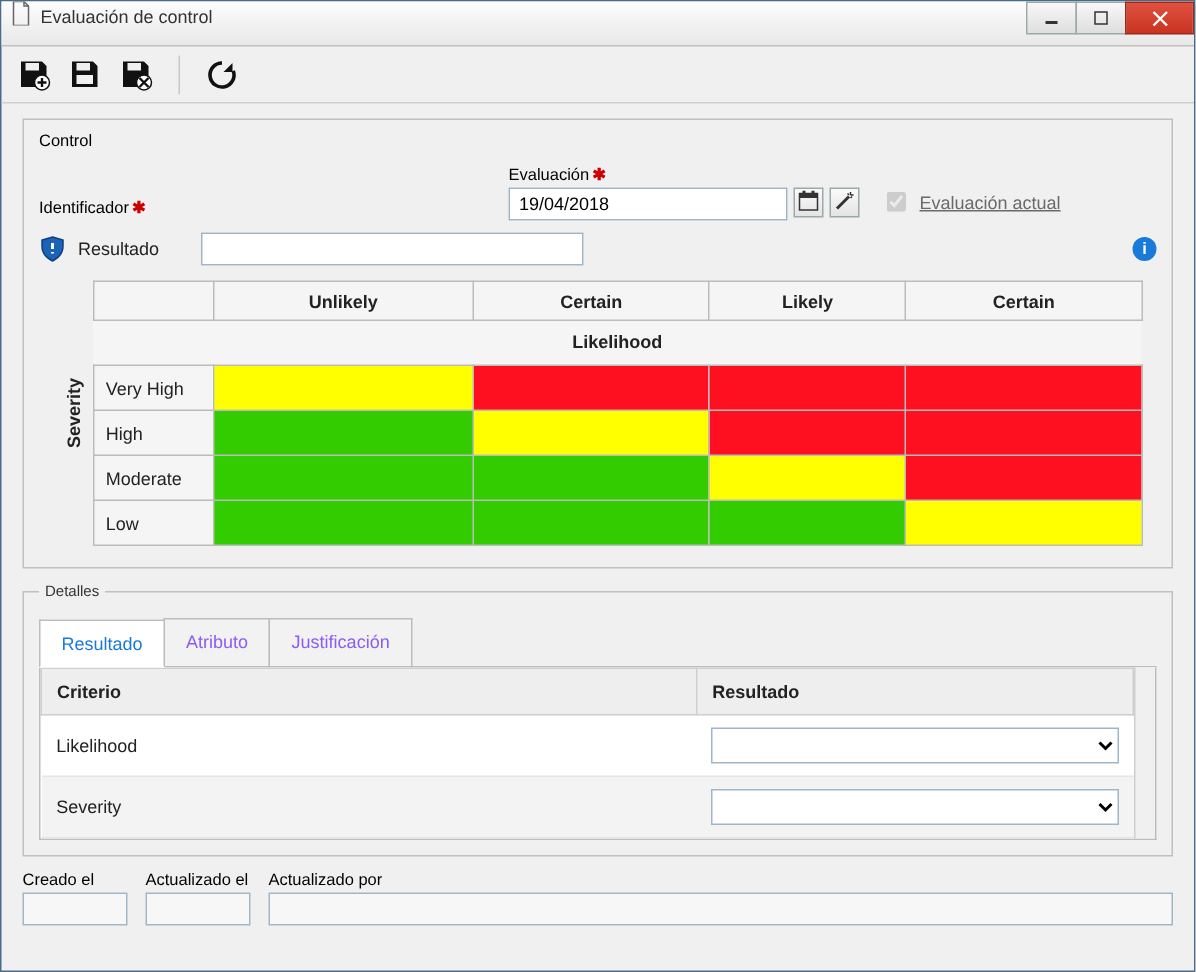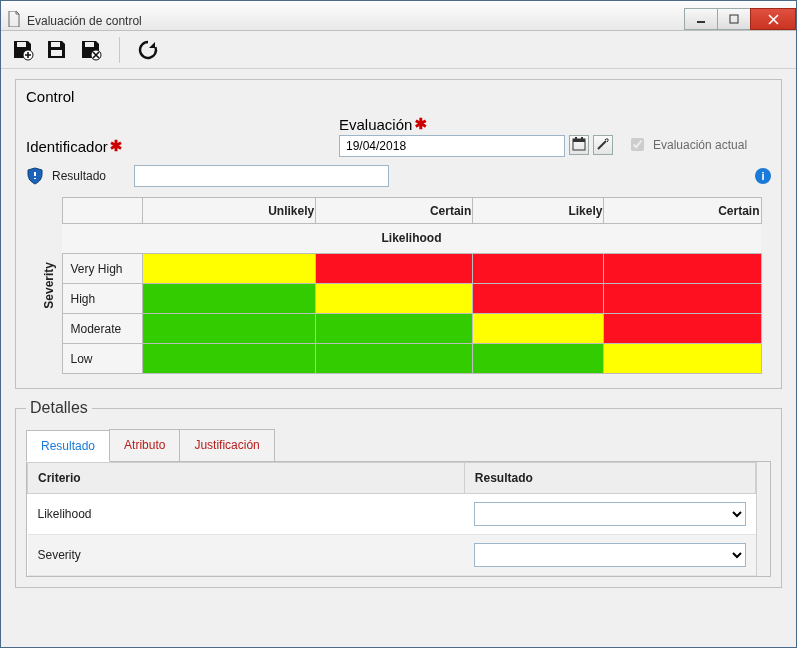--- a/index.html
+++ b/index.html
@@ -1,57 +1,57 @@
 <!DOCTYPE html>
 <html><head>
 <meta charset="utf-8">
 <style>
   * { box-sizing: border-box; }
   html, body { margin:0; padding:0; height:100%; font-family: "Segoe UI", Tahoma, Arial, sans-serif; font-size:12px; color:#222; background:#d8d8d8; }
   .window { width:797px; height:648px; background:#f0f0f0; border:1px solid #4a6a8a; display:flex; flex-direction:column; box-shadow:0 0 6px rgba(0,0,0,.3); }
-  .titlebar { height:30px; background:linear-gradient(#fdfdfd,#e8e8e8); display:flex; align-items:flex-end; justify-content:space-between; border-bottom:1px solid #c0c0c0; }
+  .titlebar { height:30px; background:linear-gradient(#fdfdfd,#e8e8e8); display:flex; align-items:flex-start; justify-content:space-between; border-bottom:1px solid #c0c0c0; }
   .titlebar-left { display:flex; align-items:center; gap:6px; padding-left:6px; }
   .title { font-size:12px; color:#333; }
   .title-controls { display:flex; }
   .title-btn { width:34px; height:22px; margin-top:0; display:flex; align-items:center; justify-content:center; border:1px solid #9aa; background:linear-gradient(#f8f8f8,#dedede); font-size:11px; margin-left:-1px; }
   .title-btn.close { background:linear-gradient(#e05040,#c83420); color:#fff; border-color:#a02818; width:46px; }
   .title-btn svg { display:block; }
   .toolbar { height:38px; display:flex; align-items:center; gap:10px; padding:0 10px; border-bottom:1px solid #d0d0d0; }
   .toolbar .tb-btn { width:24px; height:24px; display:flex; align-items:center; justify-content:center; color:#222; }
   .toolbar .sep { width:1px; height:26px; background:#c8c8c8; margin:0 6px; }
   .content { flex:1; padding:10px 14px 6px 14px; overflow:auto; }
   fieldset.panel { border:1px solid #c0c0c0; padding:8px 10px 10px 10px; margin:0 0 10px 0; position:relative; }
-  fieldset.panel > legend { padding:0 4px; font-size:16px; color:#333; }
-  .label { font-size:15px; color:#000; margin-bottom:2px; display:flex; align-items:center; gap:2px; }
+  fieldset.panel > legend { padding:0 4px; font-size:10px; color:#333; }
+  .label { font-size:11px; color:#000; margin-bottom:2px; display:flex; align-items:center; gap:2px; }
   .req { color:#c00; font-weight:bold; }
   .row { display:flex; gap:18px; align-items:flex-end; margin-bottom:8px; }
   .field { display:flex; flex-direction:column; }
   .text-input { height:22px; border:1px solid #9fb6c9; background:#fff; padding:2px 6px; font-size:12px; }
   .w-full { width:100%; }
   .eval-wrap { display:flex; align-items:flex-start; gap:4px; }
   .icon-btn { width:20px; height:20px; border:1px solid #9aa; background:linear-gradient(#fafafa,#e4e4e4); display:flex; align-items:center; justify-content:center; }
-  .chk { display:flex; align-items:center; gap:6px; margin-left:10px; color:#6a6a6a; }
+  .chk { display:flex; align-items:center; gap:6px; margin-left:10px; color:#6a6a6a;text-decoration:underline; }
   .chk input { accent-color:#6a6a6a; }
   .resultado-row { display:flex; align-items:center; justify-content:space-between; margin:6px 0 10px 0; }
   .resultado-left { display:flex; align-items:center; gap:8px; }
   .shield { width:18px; height:18px; }
   .info-badge { width:16px; height:16px; border-radius:50%; background:#1a7ad9; color:#fff; font-weight:bold; display:flex; align-items:center; justify-content:center; font-size:11px; }
   .matrix-wrap { display:flex; align-items:flex-start; justify-content:center; margin:4px 0 4px 0; }
   .sev-label { writing-mode:vertical-rl; transform:rotate(180deg); font-weight:bold; padding:0 6px; align-self:center; }
   table.matrix { border-collapse:collapse; width:700px; }
   table.matrix th, table.matrix td { border:1px solid #bcbcbc; }
   table.matrix .lik-title { text-align:center; font-weight:bold; border:none; padding:4px 0 6px 0; }
-  table.matrix thead.cols th { background:#f5f5f5; font-weight:bold; text-align:right; height:26px; }
+  table.matrix thead.cols th { background:#f5f5f5; font-weight:bold; text-align:center; height:26px; }
   table.matrix tbody th { background:#f5f5f5; font-weight:normal; text-align:left; padding:0 8px; height:30px; width:80px; }
   table.matrix tbody td { height:30px; }
   .c-yellow { background:#ffff00; }
   .c-red { background:#ff1020; }
   .c-green { background:#33cc00; }
   .tabs { display:flex; border-bottom:1px solid #bcbcbc; margin-top:4px; }
-  .tab { padding:8px 14px; border:1px solid #bcbcbc; border-bottom:none; background:#f2f2f2; margin-right:-1px; font-size:12px; color:#b91c1c; }
+  .tab { padding:8px 14px; border:1px solid #bcbcbc; border-bottom:none; background:#f2f2f2; margin-right:-1px; font-size:12px; color:#8b5cf6; }
   .tab.active { background:#fff; color:#1a7ad9; border-bottom:1px solid #fff; position:relative; top:1px; }
   .tab-panel { border:1px solid #bcbcbc; border-top:none; background:#fff; padding:0; }
   table.crit { width:100%; border-collapse:collapse; }
   table.crit thead th { text-align:left; background:#eee; border:1px solid #cfcfcf; padding:8px 10px; font-weight:bold; }
   table.crit tbody td { padding:8px 10px; border-bottom:1px solid #e4e4e4; }
   table.crit tbody tr.alt { background:#f3f3f3; }
   select.result-sel { width:100%; height:24px; border:1px solid #9fb6c9; background:#fff; }
   .footer-row { display:flex; gap:12px; margin-top:4px; }
   .footer-field { display:flex; flex-direction:column; }
   .footer-field .text-input { background:#f7f7f7; }
@@ -137,21 +137,21 @@
               <span>Identificador</span>
               <span class="req">✱</span>
             </span>
         </div>
         <div class="field">
           <span class="label">
               <span>Evaluación</span>
               <span class="req">✱</span>
             </span>
           <div class="eval-wrap">
-            <input class="text-input" style="width: 226px;" value="19/04/2018">
+            <input class="text-input" style="width: 186px;" value="19/04/2018">
             <div class="icon-btn">
                 <span><svg width="14" height="14">
                     <rect x="1" y="2" width="12" height="11" fill="none" stroke="#333"></rect>
                     <rect x="1" y="2" width="12" height="3" fill="#333"></rect>
                     <rect x="3" y="0" width="2" height="3" fill="#333"></rect>
                     <rect x="9" y="0" width="2" height="3" fill="#333"></rect>
                   </svg></span>
               </div>
             <div class="icon-btn">
                 <span><svg width="14" height="14">
@@ -259,14 +259,28 @@
                 <td>Severity</td>
                 <td><select class="result-sel"><option></option></select></td>
               </tr>
             </tbody>
           </table>
           <div class="scroll-gutter"></div>
         </div>
       </div>
     </fieldset>
 
+    <div class="footer-row">
+      <div class="footer-field" style="width:70px;">
+        <span class="label">Creado el</span>
+        <input class="text-input" value="" style="">
+      </div>
+      <div class="footer-field" style="width:70px;">
+        <span class="label">Actualizado el</span>
+        <input class="text-input" value="" style="">
+      </div>
+      <div class="footer-field" style="flex:1;">
+        <span class="label">Actualizado por</span>
+        <input class="text-input" value="" style="">
+      </div>
+    </div>
   </div>
 </div>
 
 </body></html>

